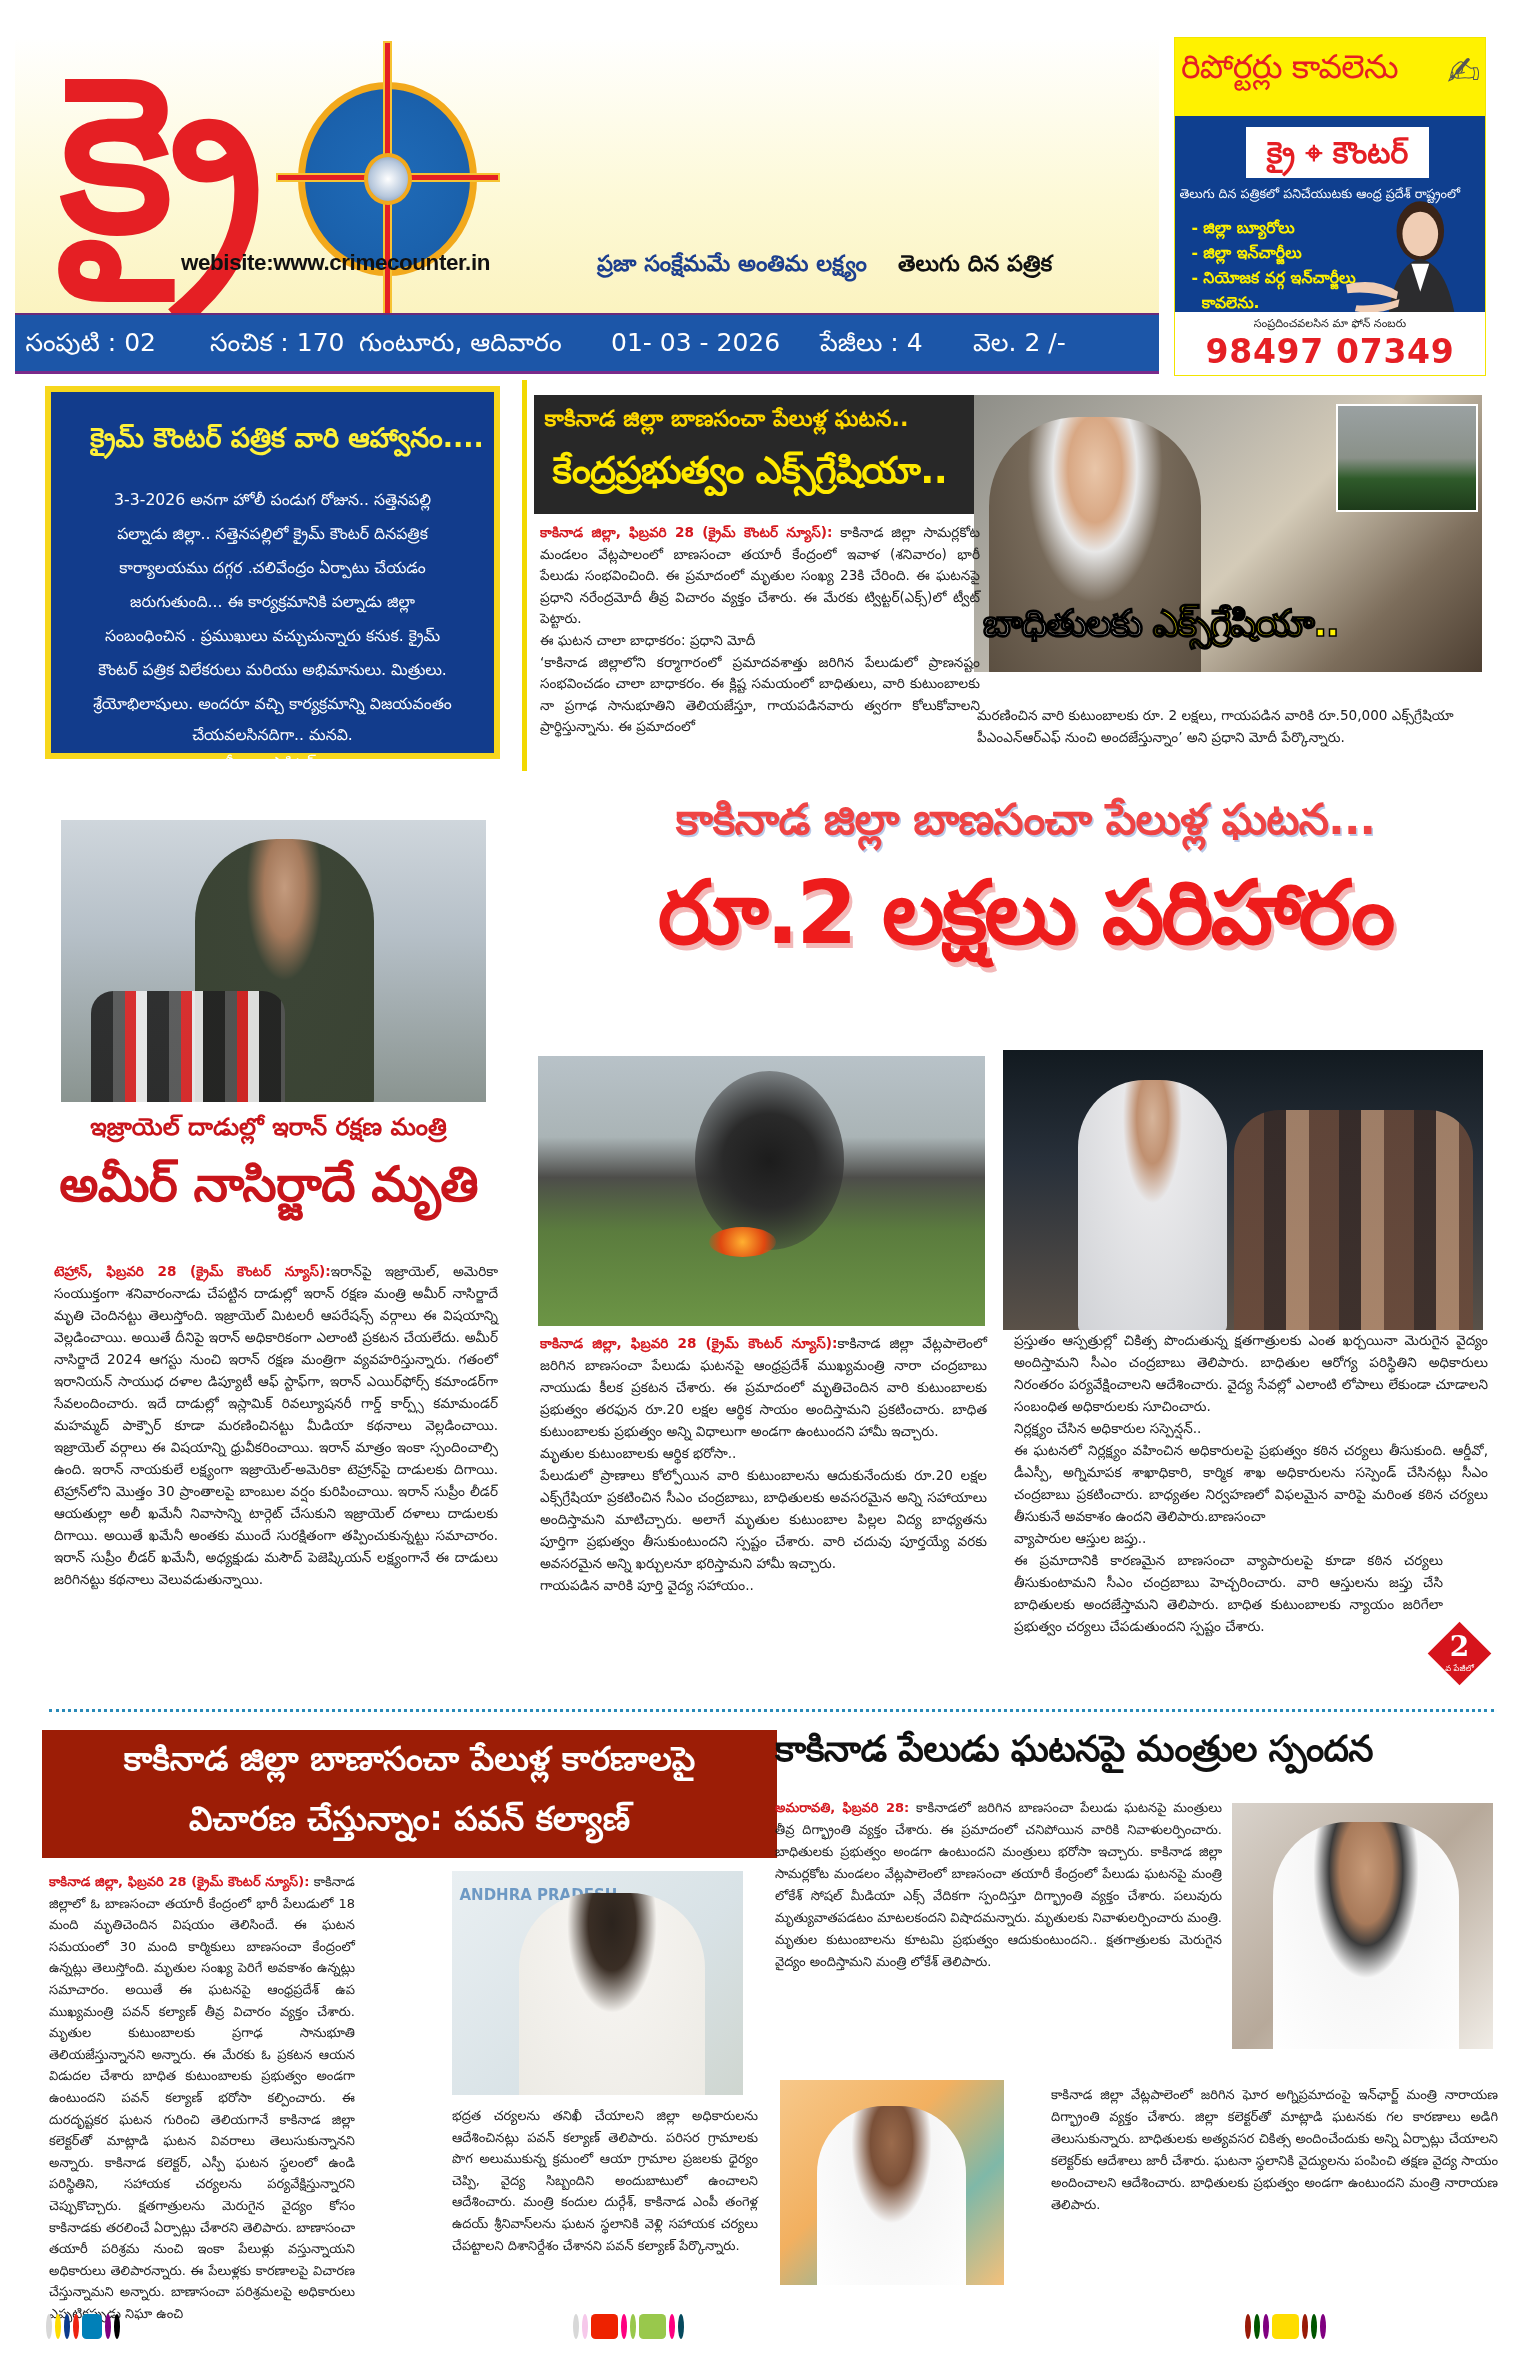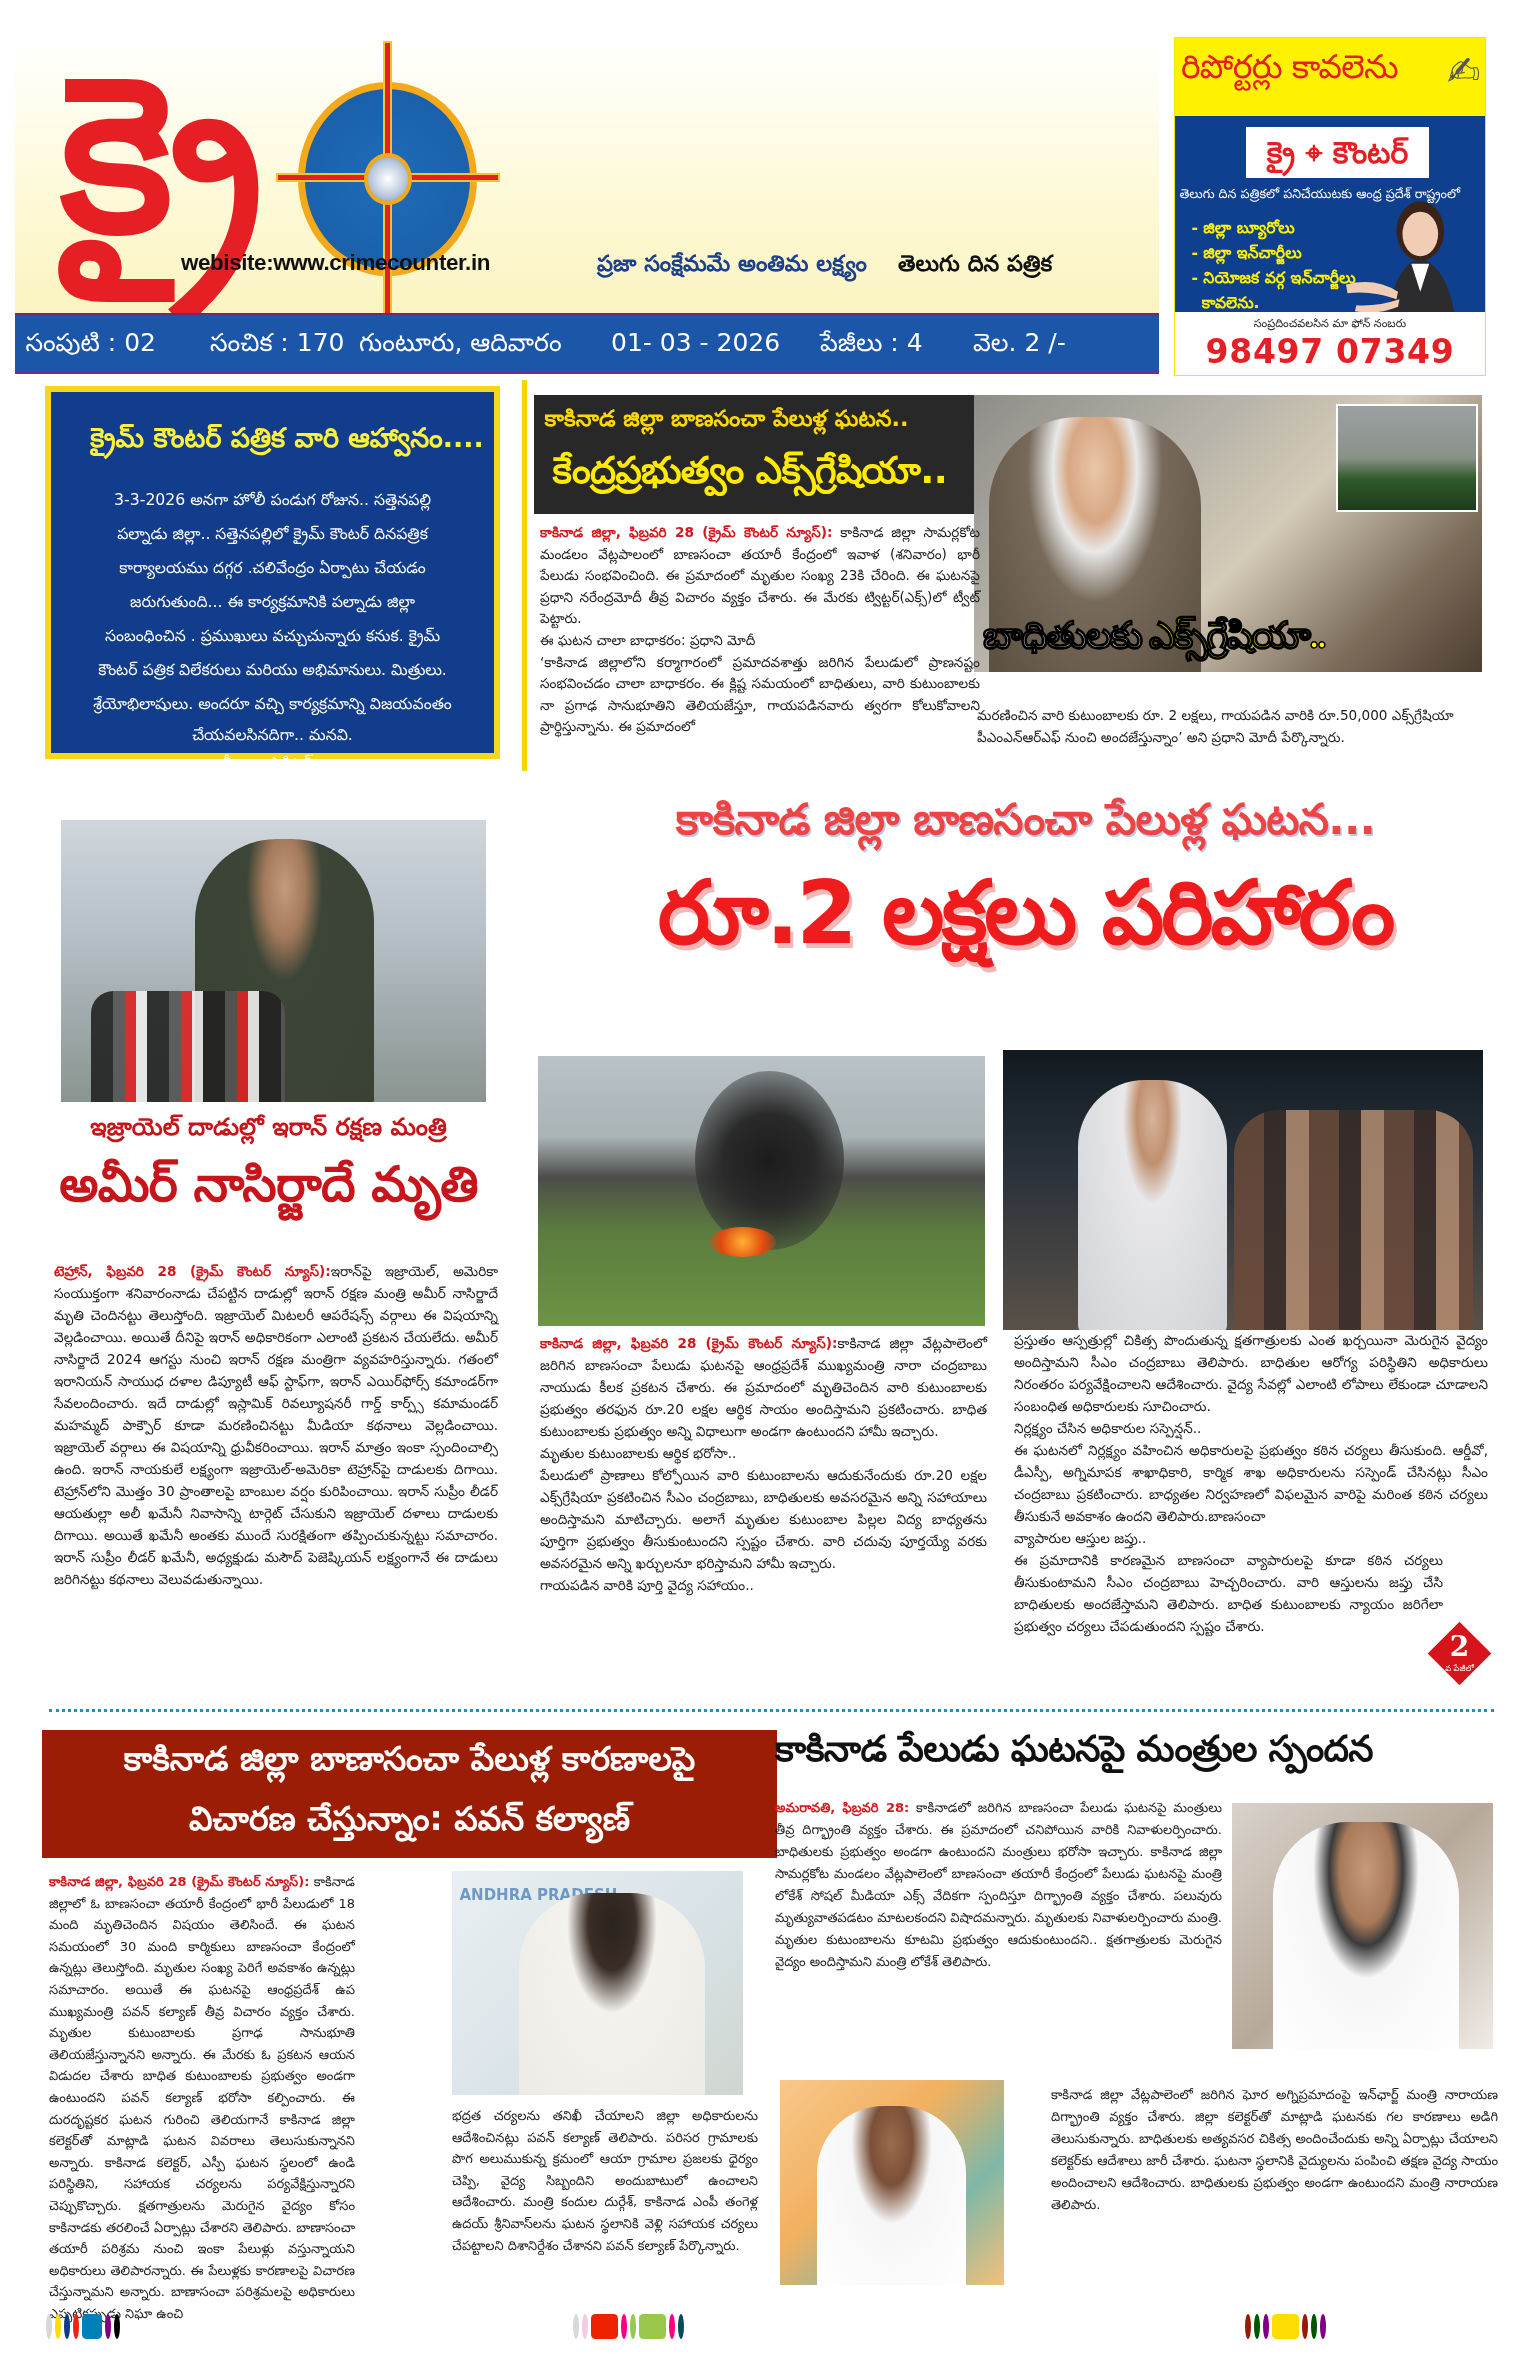--- a/index.html
+++ b/index.html
@@ -42,33 +42,33 @@
   .ad-contact-label { font-size: 11.2px; color: #222; padding-top: 4.5px; display: block; }
   .ad-phone { font-size: 33px; font-weight: 900; color: #e51f24; letter-spacing: 0.7px; line-height: 39px; display: block; font-family: "DejaVu Sans", sans-serif; }
 
   
   .vrule-yellow { position: absolute; left: 522px; top: 380px; width: 5.2px; height: 391px; background: #f2d800; }
 
   
   .invite { position: absolute; left: 45px; top: 386px; width: 455px; height: 373px; background: #123c8c; border: 6px solid #f7d71c; }
   .invite-title { position: absolute; left: 0; width: 100%; top: 30px; text-align: center; font-size: 27px; font-weight: 700; color: #fff23a; padding-left: 29px; }
   .invite-body { position: absolute; left: 15px; right: 15px; top: 91px; text-align: center; color: #fff; font-size: 15.7px; line-height: 34px; }
-  .invite-sign { display: block; }
+  .invite-sign { display: block; font-style: italic; }
 
   
   .modi-head { position: absolute; left: 534px; top: 395px; width: 447px; height: 119px; background: #282828; }
   .modi-kicker { position: absolute; left: 10.4px; top: 10.4px; font-size: 22.4px; font-weight: 700; color: #ffd800; white-space: nowrap; }
   .modi-title { position: absolute; left: 18.6px; top: 54px; font-size: 37px; font-weight: 800; color: #ffea00; white-space: nowrap; letter-spacing: -0.7px; }
   .modi-img { position: absolute; left: 974px; top: 395px; width: 508px; height: 277px; overflow: hidden;
     background: linear-gradient(135deg, #8e8e88 0%, #b8b4aa 35%, #d4cbb8 55%, #7c6d5b 80%, #4d3f32 100%); }
   .modi-img .person { position: absolute; left: 15px; top: 22.4px; width: 212px; height: 261px; border-radius: 89px 89px 7.5px 7.5px;
     background: radial-gradient(ellipse at 50% 20%, #e9c6a9 0%, #d8a783 18%, #e8e8e8 28%, #776a5a 45%, #5a4e40 100%); }
   .modi-img .inset { position: absolute; right: 4.5px; top: 9px; width: 142px; height: 108px; border: 2.2px solid #fff;
     background: linear-gradient(180deg, #9aa1a2 0%, #8a9189 50%, #2f5b2a 70%, #1e3b1b 100%); }
-  .modi-img .overlay { position: absolute; left: 9px; bottom: 6px; font-size: 37px; font-weight: 900; white-space: nowrap; letter-spacing: -1.5px; font-family: Liberation Serif, serif; }
+  .modi-img .overlay { position: absolute; left: 9px; bottom: 18px; font-size: 37px; font-weight: 900; white-space: nowrap; letter-spacing: -1.5px; }
   .modi-img .ov-white { color: #fff; -webkit-text-stroke: 1.5px #000; }
   .modi-img .ov-yellow { color: #fff200; -webkit-text-stroke: 1.5px #000; }
   .modi-body { position: absolute; left: 540px; top: 522px; width: 440px; font-size: 13.6px; line-height: 21.6px; text-align: justify; }
   .modi-body2 { position: absolute; left: 977px; top: 705px; width: 507px; font-size: 13.6px; line-height: 21.6px; }
   .dateline { color: #d4181e; font-weight: 700; }
 
   
   .banner-kicker { position: absolute; left: 567px; top: 794px; width: 917px; text-align: center; font-size: 43px; font-weight: 900; color: #ef4444; letter-spacing: -0.7px; text-shadow: 1.5px 2.2px 0 #b8c8e8; white-space: nowrap; }
   .banner-title { position: absolute; left: 544px; top: 861px; width: 962px; text-align: center; font-size: 88px; font-weight: 900; color: #ee1c1c; letter-spacing: -3px; text-shadow: 3px 4.5px 0 #f2b8b8; white-space: nowrap; }
 

